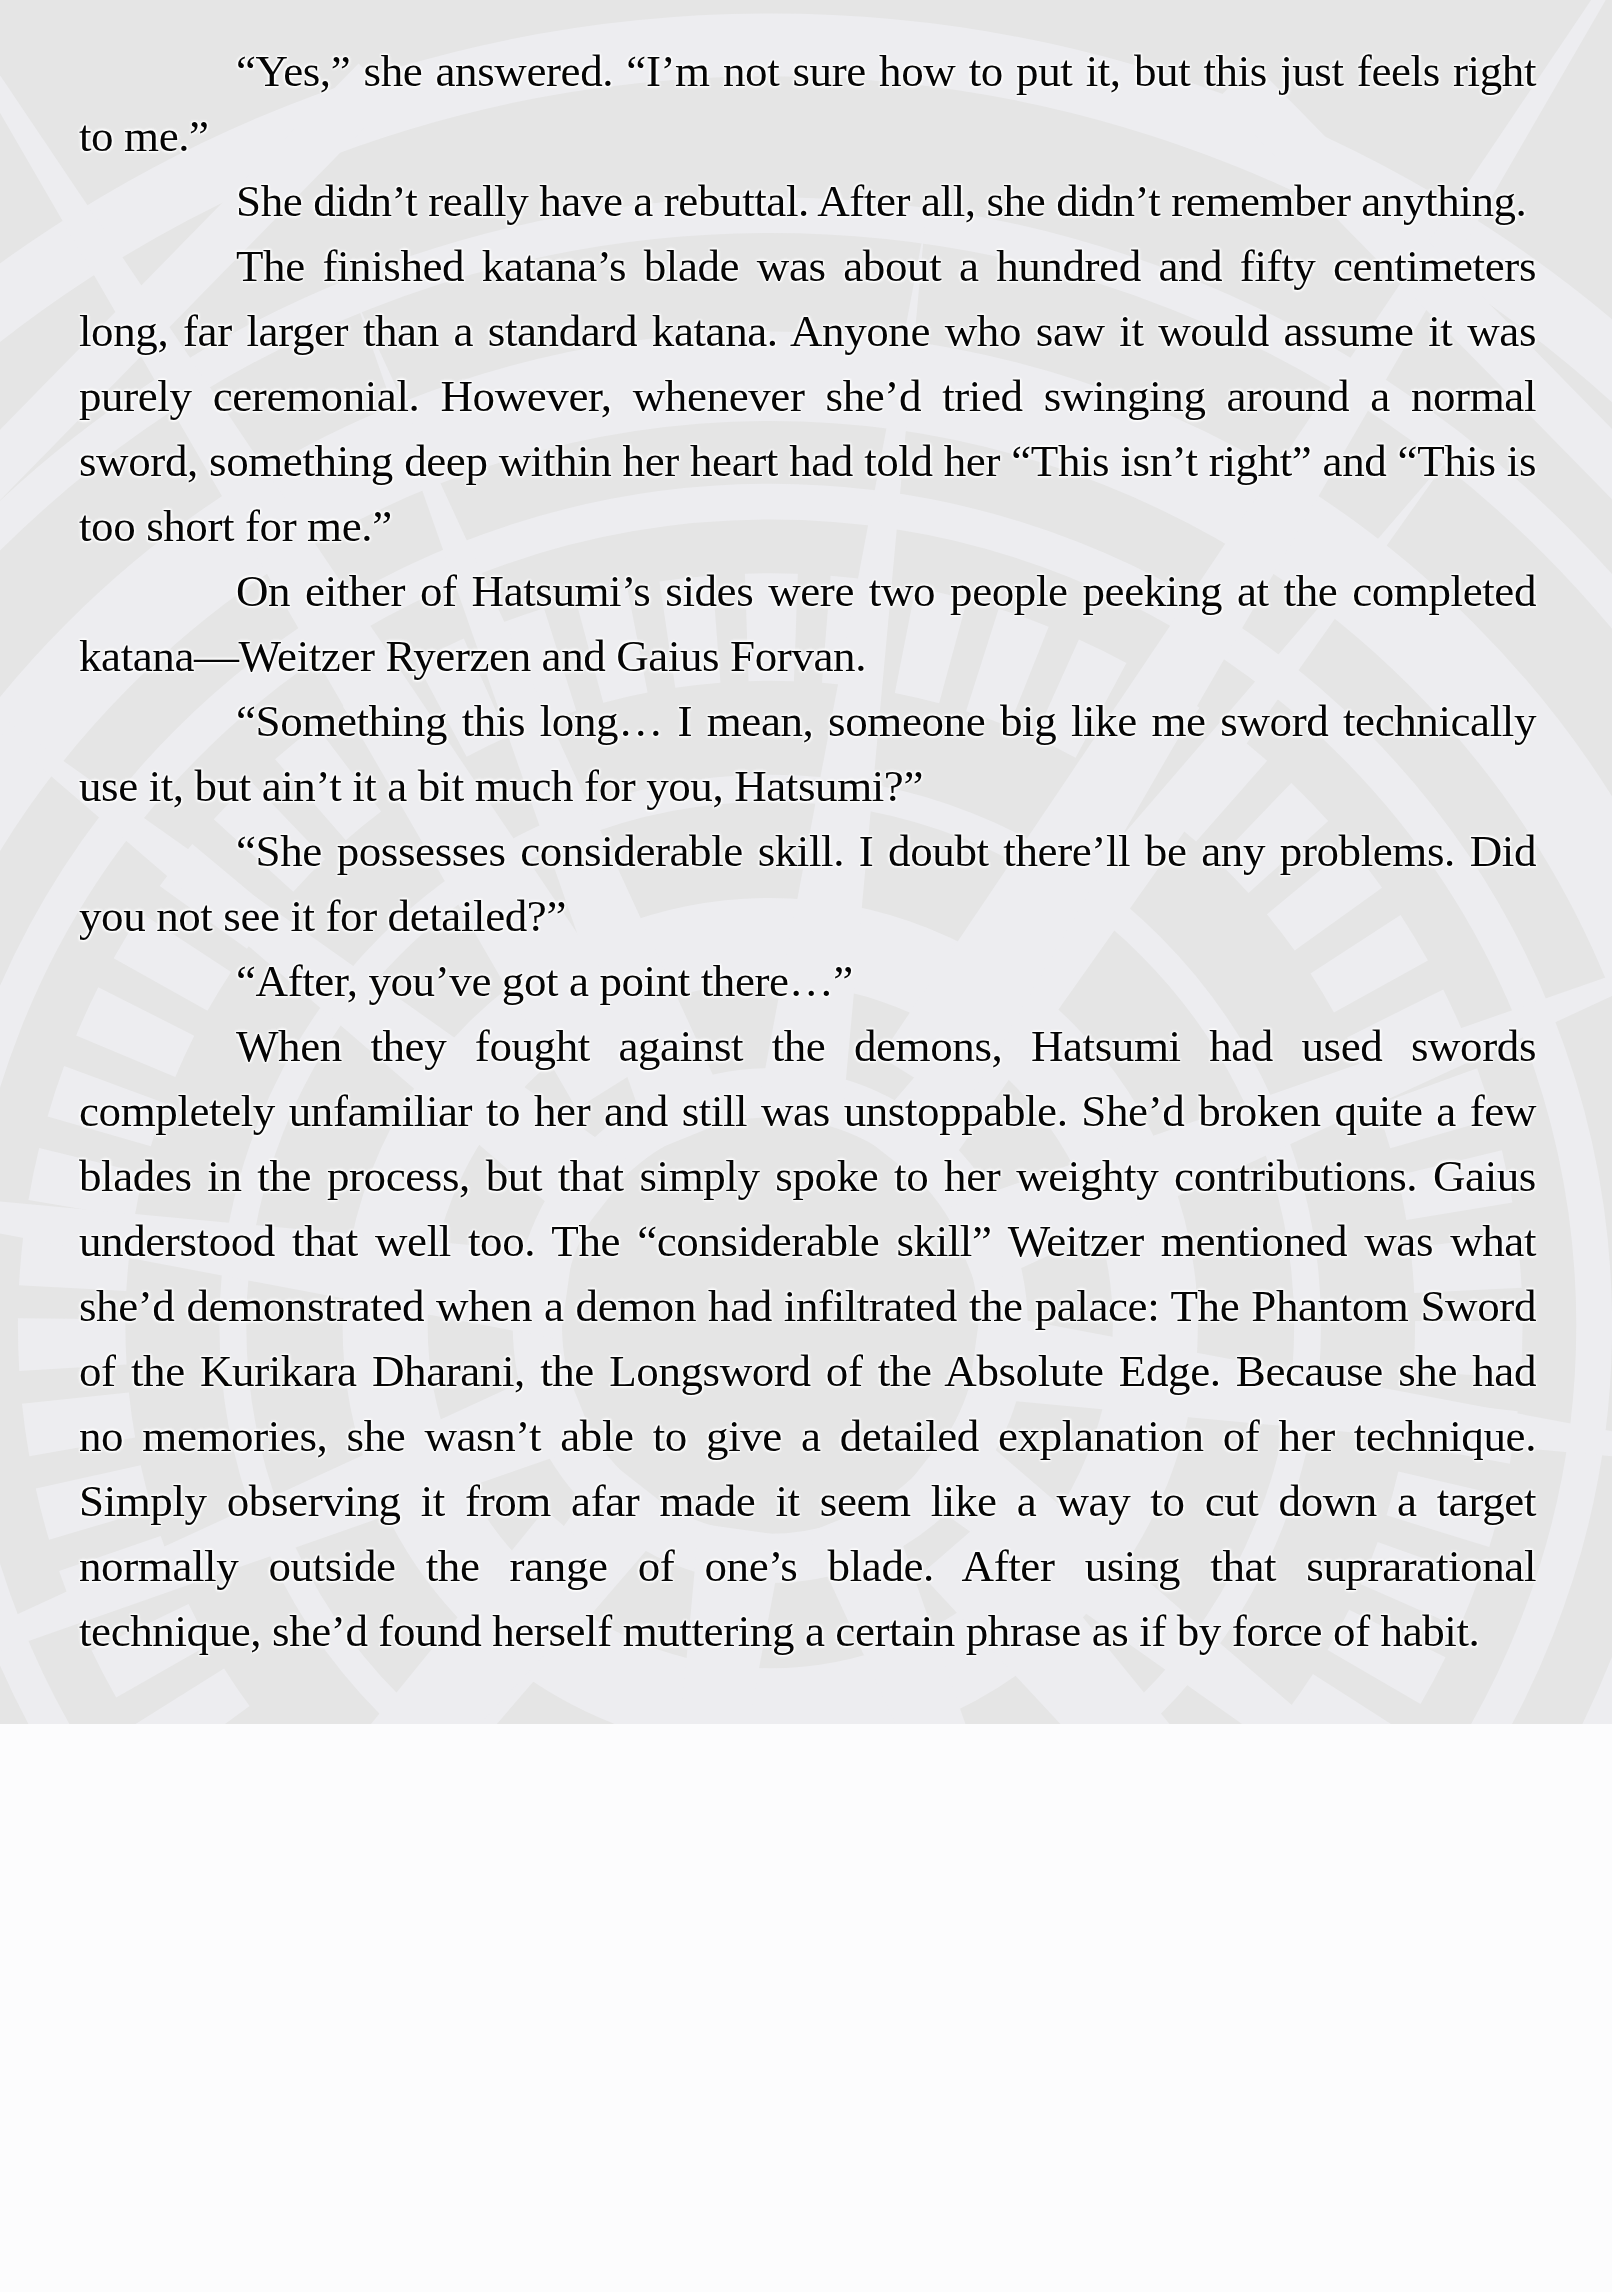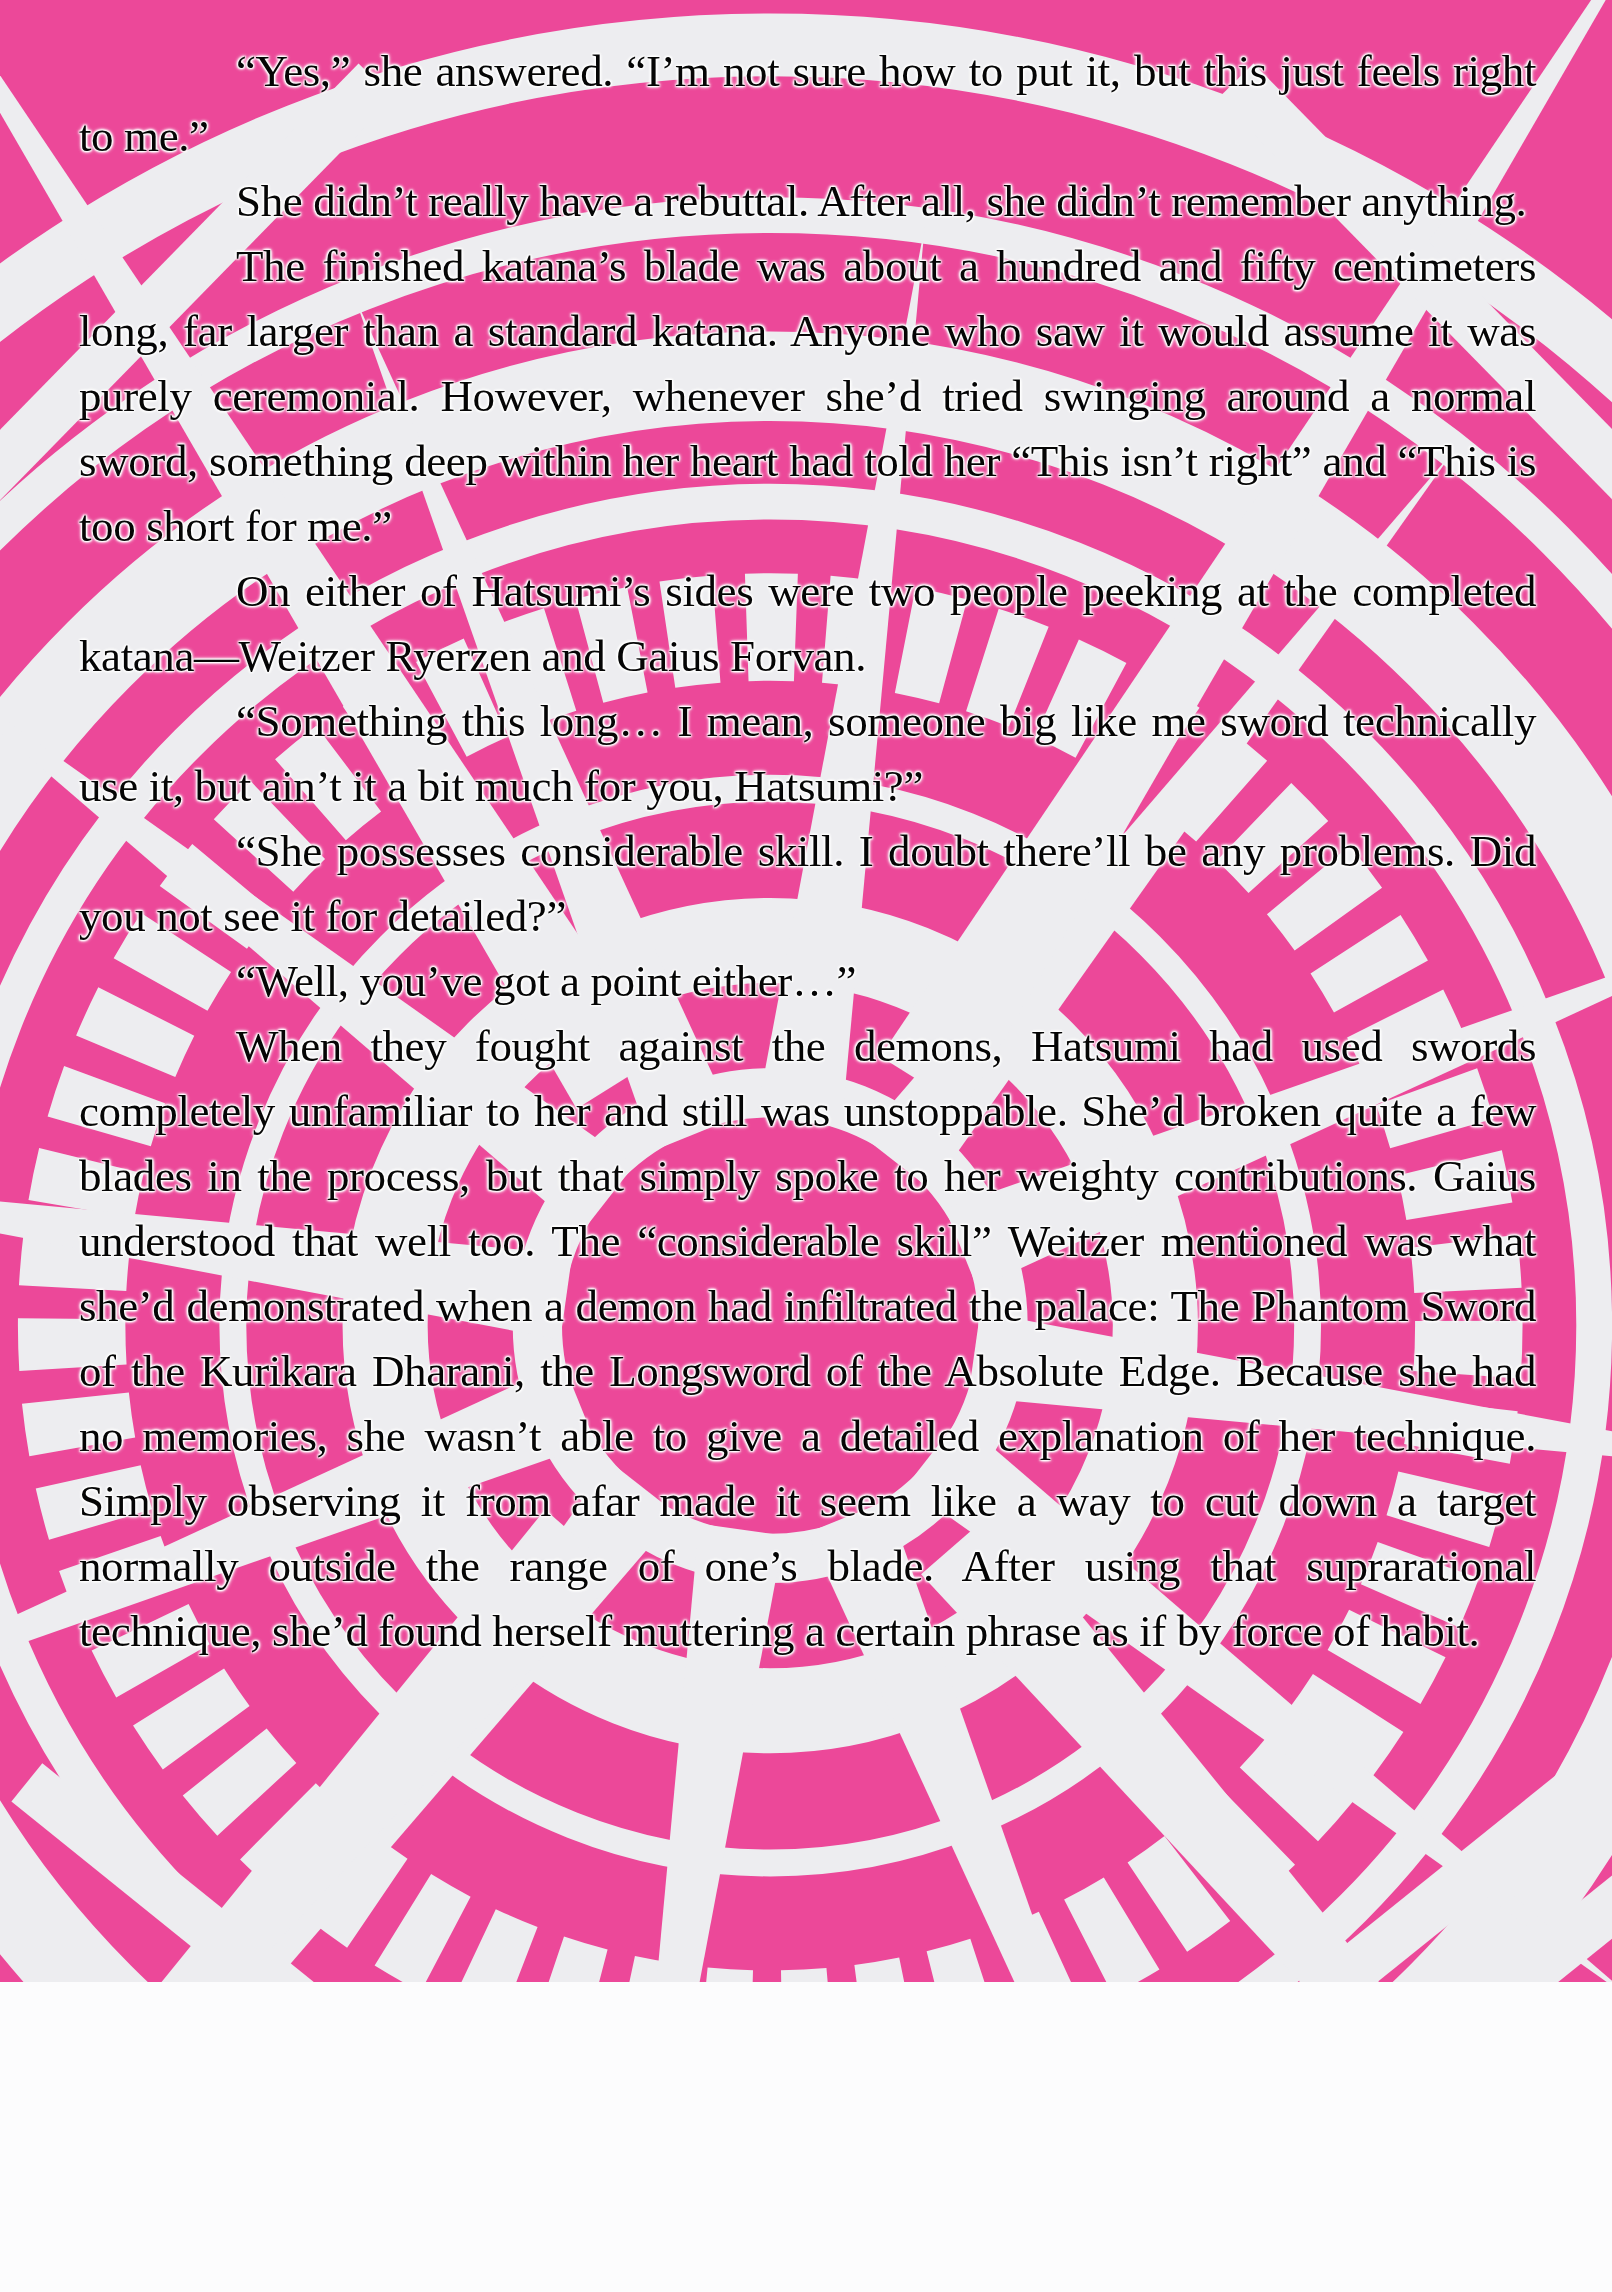--- a/index.html
+++ b/index.html
@@ -3,22 +3,22 @@
 <meta charset="utf-8">
 <style>
   html, body {
     margin: 0;
     padding: 0;
     background: #fcfcfd;
   }
   .page {
     position: relative;
     width: 1613px;
-    height: 1982px;
-    background: #ec4899;
+    height: 1724px;
+    background: #e5e5e5;
     overflow: hidden;
   }
   .watermark {
     position: absolute;
     left: 0;
     top: 0;
     width: 1613px;
     height: 2293px;
     z-index: 0;
   }
@@ -93,18 +93,18 @@
     </g>
   </svg>
 
   <section class="text-block">
     <p>“Yes,” she answered. “I’m not sure how to put it, but this just feels right to me.”</p>
     <p>She didn’t really have a rebuttal. After all, she didn’t remember anything.</p>
     <p>The finished katana’s blade was about a hundred and fifty centimeters long, far larger than a standard katana. Anyone who saw it would assume it was purely ceremonial. However, whenever she’d tried swinging around a normal sword, something deep within her heart had told her “This isn’t right” and “This is too short for me.”</p>
     <p>On either of Hatsumi’s sides were two people peeking at the completed katana—Weitzer Ryerzen and Gaius Forvan.</p>
     <p>“Something this long… I mean, someone big like me sword technically use it, but ain’t it a bit much for you, Hatsumi?”</p>
     <p>“She possesses considerable skill. I doubt there’ll be any problems. Did you not see it for detailed?”</p>
-    <p>“Well, you’ve got a point either…”</p>
+    <p>“After, you’ve got a point there…”</p>
     <p>When they fought against the demons, Hatsumi had used swords completely unfamiliar to her and still was unstoppable. She’d broken quite a few blades in the process, but that simply spoke to her weighty contributions. Gaius understood that well too. The “considerable skill” Weitzer mentioned was what she’d demonstrated when a demon had infiltrated the palace: The Phantom Sword of the Kurikara Dharani, the Longsword of the Absolute Edge. Because she had no memories, she wasn’t able to give a detailed explanation of her technique. Simply observing it from afar made it seem like a way to cut down a target normally outside the range of one’s blade. After using that suprarational technique, she’d found herself muttering a certain phrase as if by force of habit.</p>
   </section>
 
 </main>
 
 
 </body></html>

